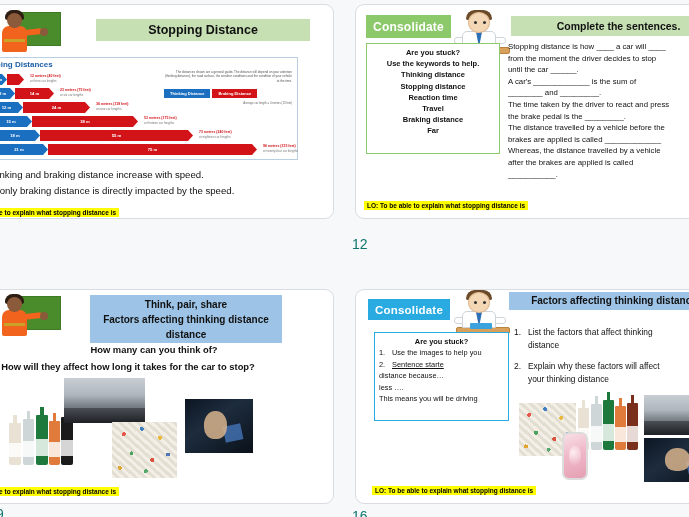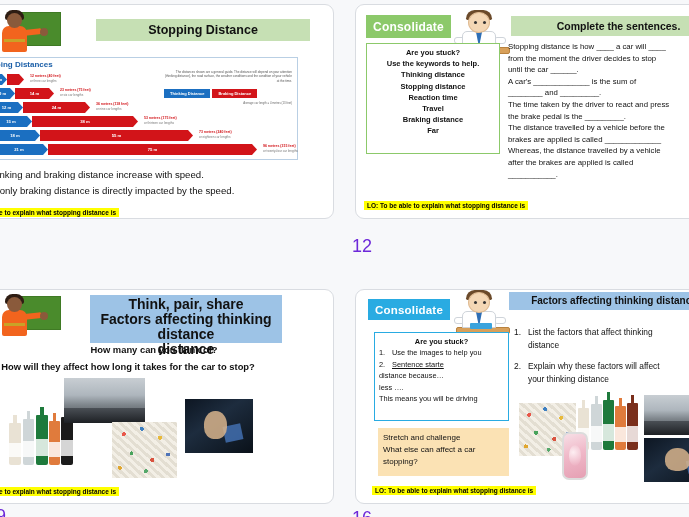--- a/index.html
+++ b/index.html
@@ -18,22 +18,22 @@
   
   .slide {
     position: absolute;
     background: #ffffff;
     border: 1px solid #d9dce1;
     border-radius: 9px;
     overflow: hidden;
   }
   .slide-number {
     position: absolute;
-    font-size: 18px;
-    color: #6d28d9;
+    font-size: 14px;
+    color: #0f766e;
     font-family: "Liberation Sans", sans-serif;
   }
 
   
   #slide-stopping-distance { left: -28px; top: 4px; width: 362px; height: 215px; }
   
   #slide-consolidate-sentences { left: 355px; top: 4px; width: 362px; height: 215px; }
   
   #slide-think-pair-share { left: -28px; top: 289px; width: 362px; height: 215px; }
   
@@ -448,21 +448,21 @@
     <div class="teacher" style="left:22px;top:4px;">
       <div class="board"></div>
       <div class="t-arm"></div>
         <div class="t-hand"></div>
       <div class="t-body"></div>
         <div class="t-belt"></div>
       <div class="t-hair"></div>
         <div class="t-head"></div>
     </div>
 
-    <div class="banner-blue" style="position:absolute;left:117px;top:5px;width:192px;height:48px;font-size:14px;line-height:15px;padding-top:2px;">
+    <div class="banner-blue" style="position:absolute;left:117px;top:5px;width:192px;height:48px;font-size:10px;line-height:15px;padding-top:2px;">
       <div>Think, pair, share</div>
       <div>Factors affecting thinking distance</div>
       <div>distance</div>
     </div>
 
     <div class="prompt-text" style="position:absolute;left:0;top:54px;width:362px;">How many can you think of?</div>
     <div class="prompt-text" style="position:absolute;left:-26px;top:71px;width:362px;">How will they affect how long it takes for the car to stop?</div>
 
     <div class="bottles" style="left:36px;top:120px;width:62px;height:55px;">
       <div class="btl" style="left:0px;width:12px;height:42px;background:#e9e2d4;">
@@ -512,25 +512,20 @@
 
     <div class="stuck-box" style="position:absolute;left:18px;top:42px;width:135px;height:89px;">
       <div style="text-align:center;font-weight:bold;">Are you stuck?</div>
       <div style="padding-left:13px;position:relative;"><span style="position:absolute;left:0;">1.</span><span>Use the images to help you</span></div>
       <div style="padding-left:13px;position:relative;"><span style="position:absolute;left:0;">2.</span><span style="text-decoration:underline;">Sentence starte</span></div>
       <div>distance because…</div>
       <div>less ….</div>
       <div>This means you will be driving</div>
     </div>
 
-    <div class="stretch-box" style="position:absolute;left:22px;top:138px;width:131px;height:48px;">
-      <div>Stretch and challenge</div>
-      <div>What else can affect a car</div>
-      <div>stopping?</div>
-    </div>
 
     <ul class="task-list" style="position:absolute;left:158px;top:36px;width:200px;">
       <li>
         <span class="num">1.</span>
         <span>List the factors that affect thinking</span><br>
         <span>distance</span>
       </li>
       <li>
         <span class="num">2.</span>
         <span>Explain why these factors will affect</span><br>

